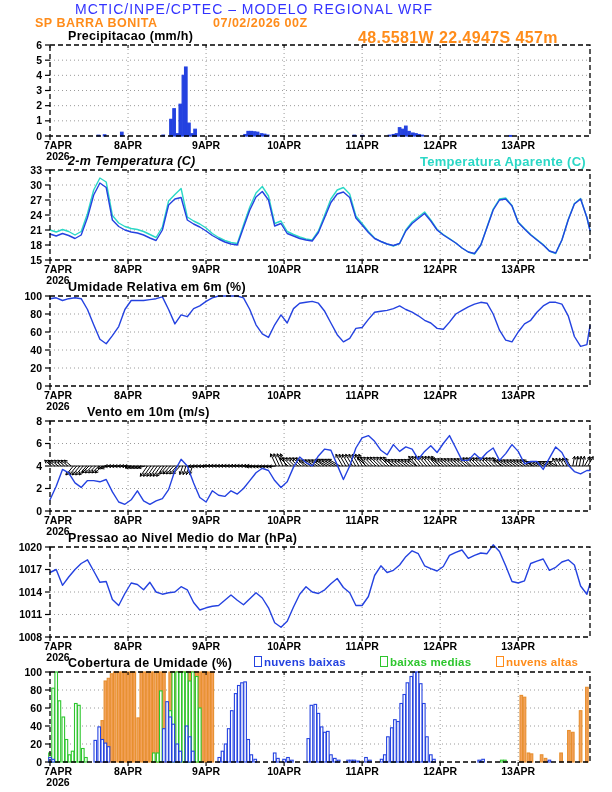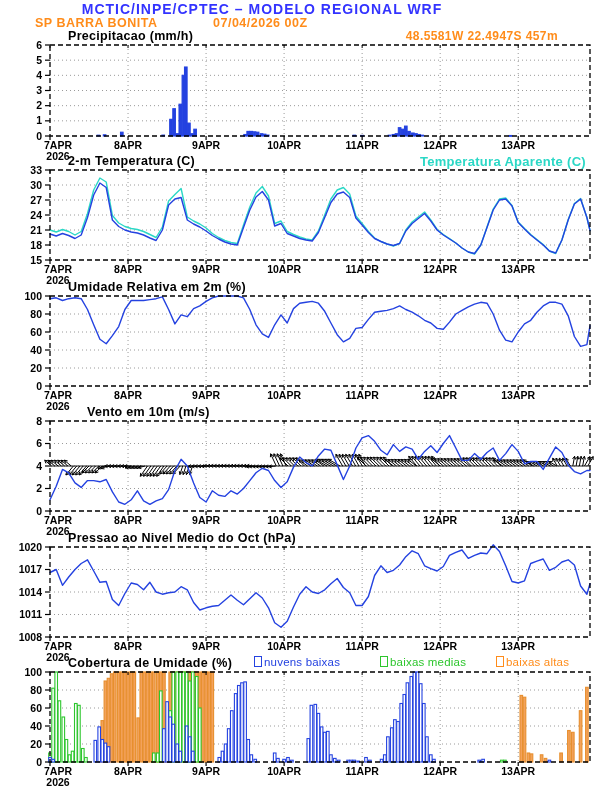--- a/index.html
+++ b/index.html
@@ -1,58 +1,58 @@
 <!DOCTYPE html>
 <html><head>
 <meta charset="utf-8">
 <style>
   html,body{margin:0;padding:0;background:#fff;}
   body{width:612px;height:792px;position:relative;overflow:hidden;
        font-family:"Liberation Sans",sans-serif;}
   .abs{position:absolute;white-space:nowrap;}
-  .hdr-title{top:1px;left:12px;width:500px;text-align:center;
-    font-size:14px;font-weight:bold;letter-spacing:1px;color:var(--header-blue);}
+  .hdr-title{top:1px;left:4px;width:500px;text-align:center;
+    font-size:14px;font-weight:normal;letter-spacing:1px;color:var(--header-blue);}
   .hdr-station{top:16px;left:35px;font-size:12.5px;font-weight:bold;color:var(--orange-text);letter-spacing:.5px;}
   .hdr-run{top:16px;left:213px;font-size:12.5px;font-weight:bold;color:var(--orange-text);letter-spacing:.5px;}
   .coords{top:29px;left:320px;width:238px;text-align:right;
-    font-size:12px;font-weight:bold;color:var(--orange-text);letter-spacing:.4px;}
+    font-size:16px;font-weight:bold;color:var(--orange-text);letter-spacing:.4px;}
   .ptitle{font-size:12.5px;font-weight:bold;color:#000;letter-spacing:.3px;}
-  .t0{top:29px;left:68px;} .t1{top:154px;left:68px;} .t2{top:280px;left:68px;}
+  .t0{top:29px;left:68px;} .t1{top:154px;left:68px;font-style:italic;} .t2{top:280px;left:68px;}
   .t3{top:405px;left:68px;margin-left:19px;} .t4{top:531px;left:68px;} .t5{top:656px;left:68px;}
   .temp-legend{top:154px;left:330px;width:256px;text-align:right;
     font-size:13px;font-weight:bold;color:var(--cyan);letter-spacing:.3px;}
-  .cl-item{top:656px;font-size:11.5px;font-weight:normal;letter-spacing:.2px;}
+  .cl-item{top:656px;font-size:11.5px;font-weight:bold;letter-spacing:.2px;}
   .cl-baixas{left:254px;color:var(--line-blue);}
   .cl-medias{left:380px;color:var(--green);}
   .cl-altas{left:496px;color:var(--orange-text);}
   .sw{display:inline-block;width:6px;height:9px;border:1.6px solid;margin-right:2px;
       vertical-align:-1px;background:#fff;}
   .sw-baixas{border-color:var(--line-blue);} .sw-medias{border-color:var(--green);}
   .sw-altas{border-color:var(--orange-text);}
   svg{position:absolute;top:0;left:0;}
 </style>
 </head>
 <body style="--header-blue: #3333ff; --orange-text: #ff8c1a; --line-blue: #2442e0; --cyan: #2bd8c6; --green: #2dc62d; --orange-bar: #f3a25b; --orange-bar-border: #e78f2e; --grid: #9a9a9a; --black: #000000;">
 
 <div class="abs hdr-title">MCTIC/INPE/CPTEC – MODELO REGIONAL WRF</div>
 <div class="abs hdr-station">SP BARRA BONITA</div>
-<div class="abs hdr-run">07/04/2026 00Z</div>
+<div class="abs hdr-run">07/02/2026 00Z</div>
 <div class="abs coords">48.5581W 22.4947S 457m</div>
 
 <div class="abs ptitle t0">Precipitacao (mm/h)</div>
 <div class="abs ptitle t1">2-m Temperatura (C)</div>
 <div class="abs temp-legend">Temperatura Aparente (C)</div>
-<div class="abs ptitle t2">Umidade Relativa em 2m (%)</div>
+<div class="abs ptitle t2">Umidade Relativa em 6m (%)</div>
 <div class="abs ptitle t3">Vento em 10m (m/s)</div>
-<div class="abs ptitle t4">Pressao ao Nivel Medio do Oct (hPa)</div>
+<div class="abs ptitle t4">Pressao ao Nivel Medio do Mar (hPa)</div>
 <div class="abs ptitle t5">Cobertura de Umidade (%)</div>
 
 <div class="abs cl-item cl-baixas"><span class="sw sw-baixas"></span><span>nuvens baixas</span></div>
 <div class="abs cl-item cl-medias"><span class="sw sw-medias"></span><span>baixas medias</span></div>
-<div class="abs cl-item cl-altas"><span class="sw sw-altas"></span><span>baixas altas</span></div>
+<div class="abs cl-item cl-altas"><span class="sw sw-altas"></span><span>nuvens altas</span></div>
 
 <svg id="plot-svg" width="612" height="792" viewBox="0 0 612 792">
     <g>
       <g stroke="#9a9a9a" stroke-width="1" stroke-dasharray="1 3">
         <line x1="128.03468208092485" y1="45" x2="128.03468208092485" y2="136"></line>
         <line x1="206.0693641618497" y1="45" x2="206.0693641618497" y2="136"></line>
         <line x1="284.10404624277453" y1="45" x2="284.10404624277453" y2="136"></line>
         <line x1="362.1387283236994" y1="45" x2="362.1387283236994" y2="136"></line>
         <line x1="440.1734104046243" y1="45" x2="440.1734104046243" y2="136"></line>
         <line x1="518.2080924855491" y1="45" x2="518.2080924855491" y2="136"></line>

